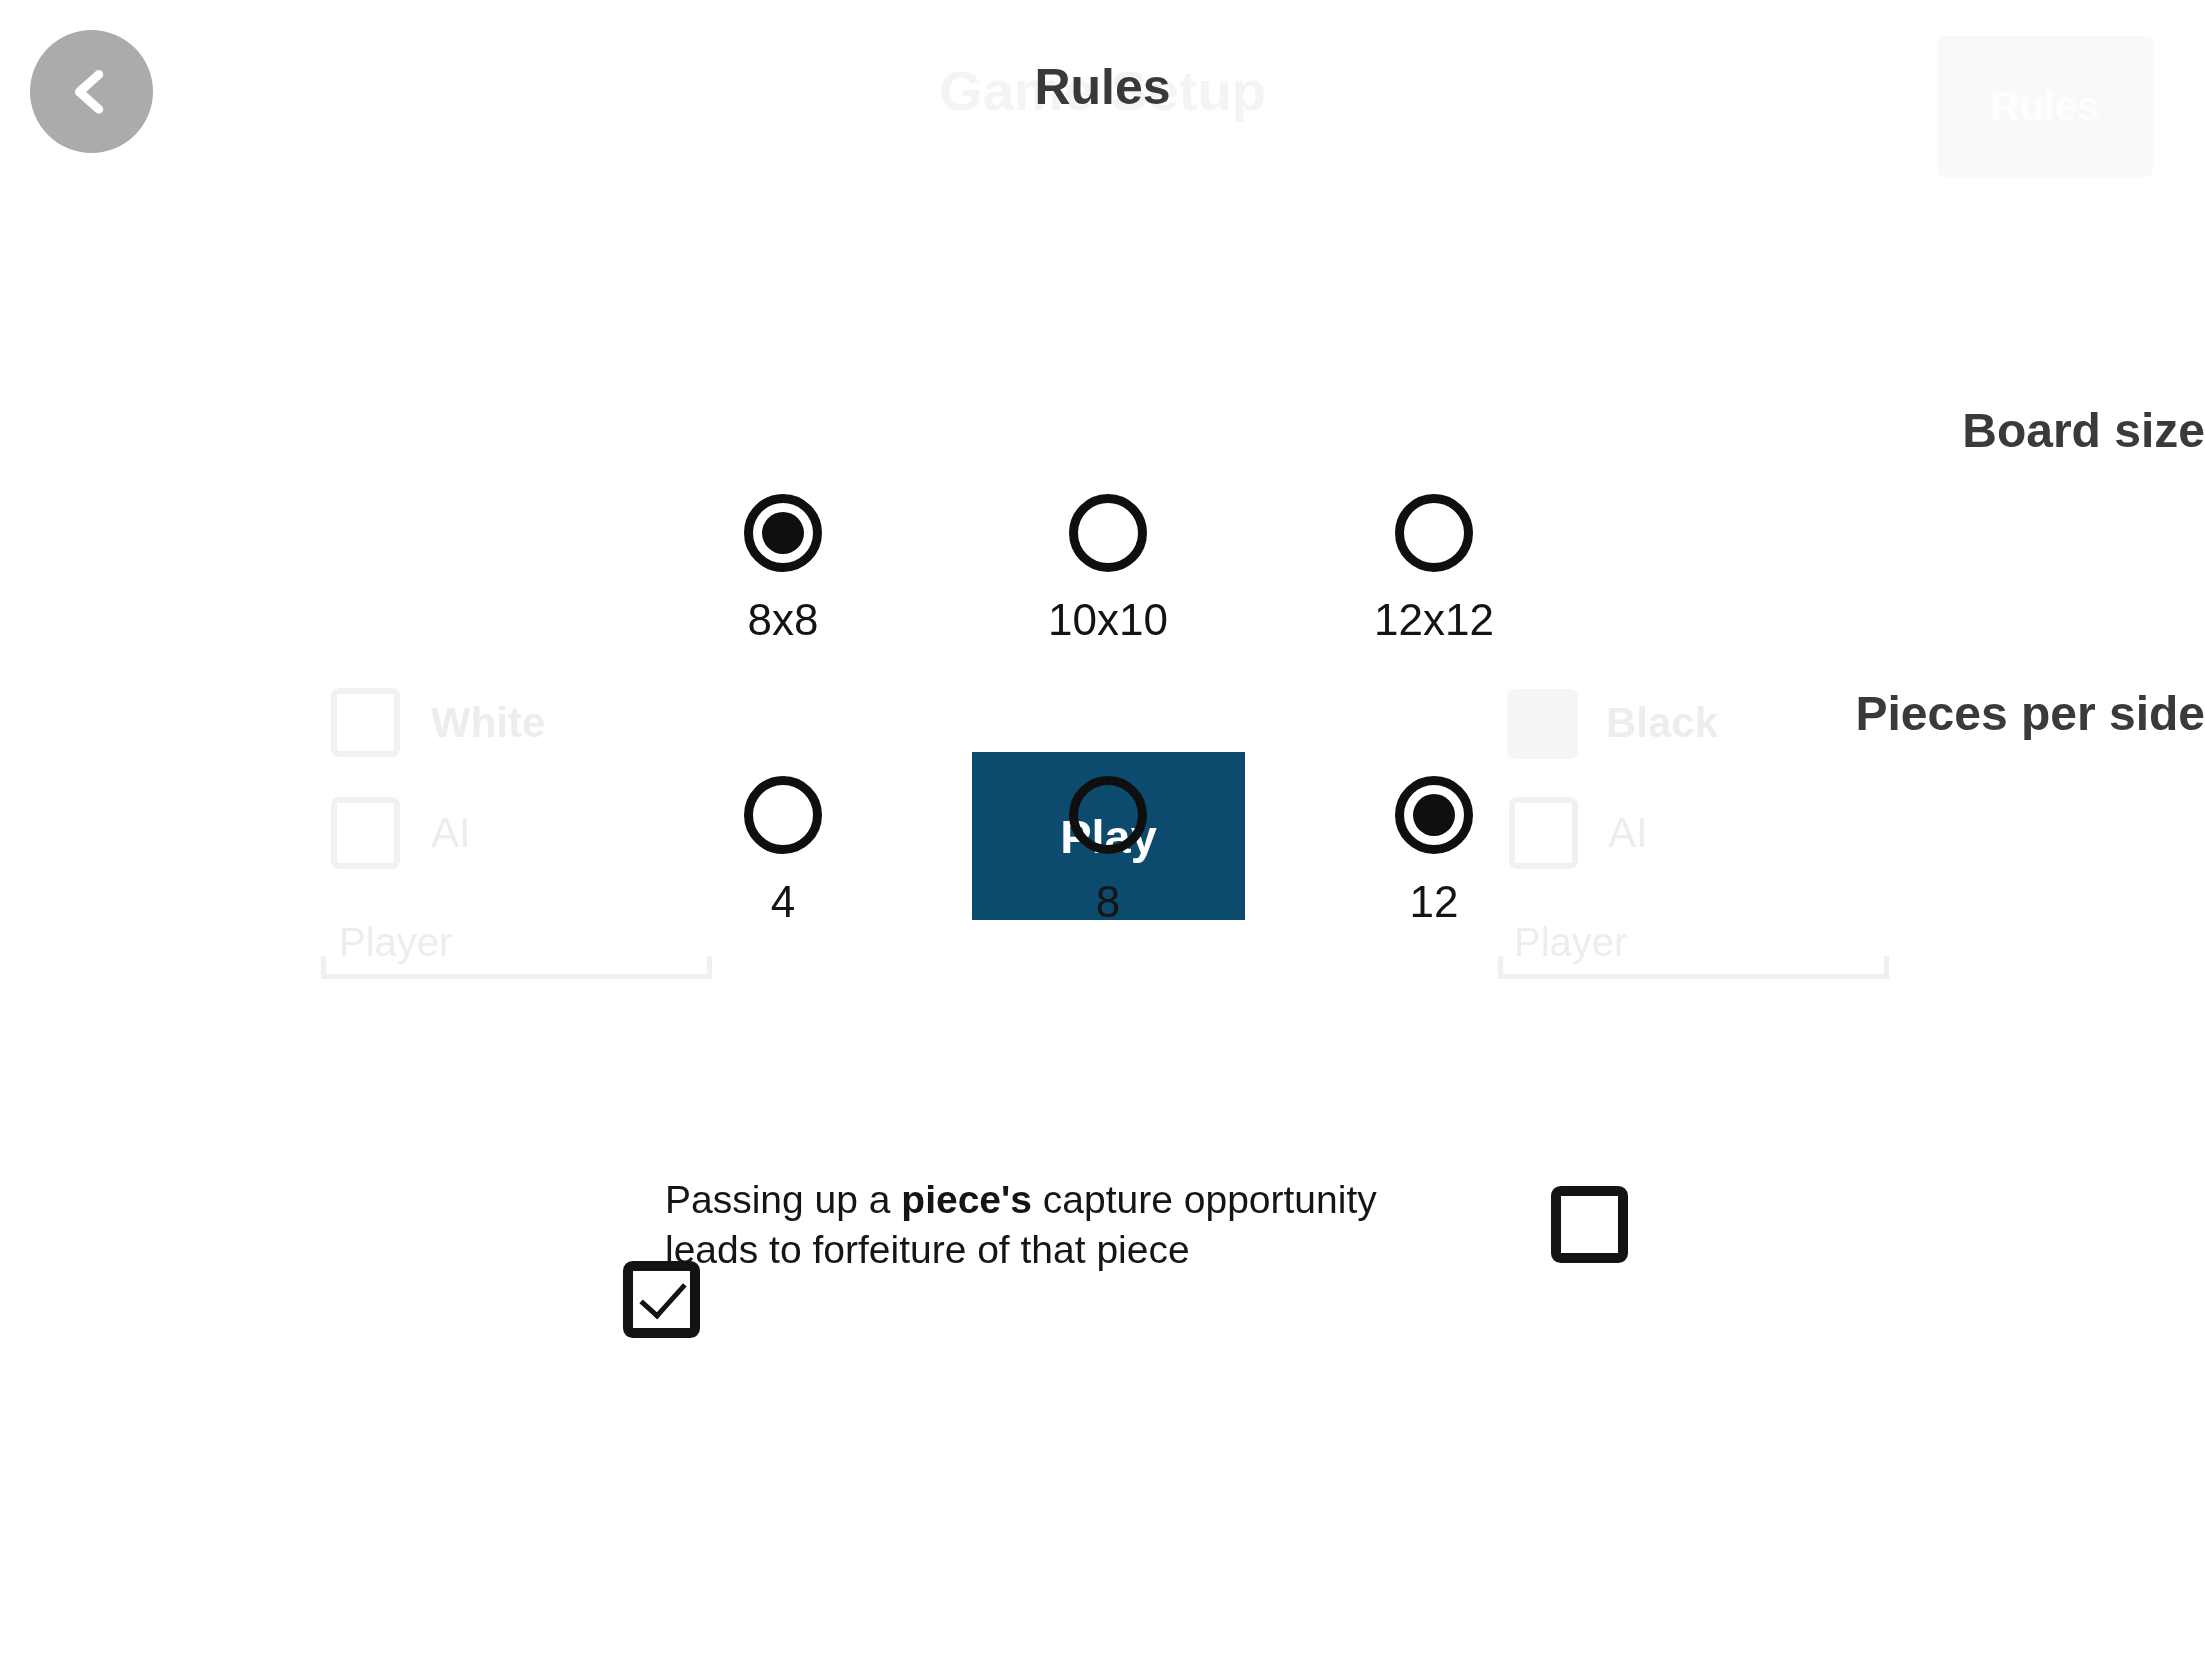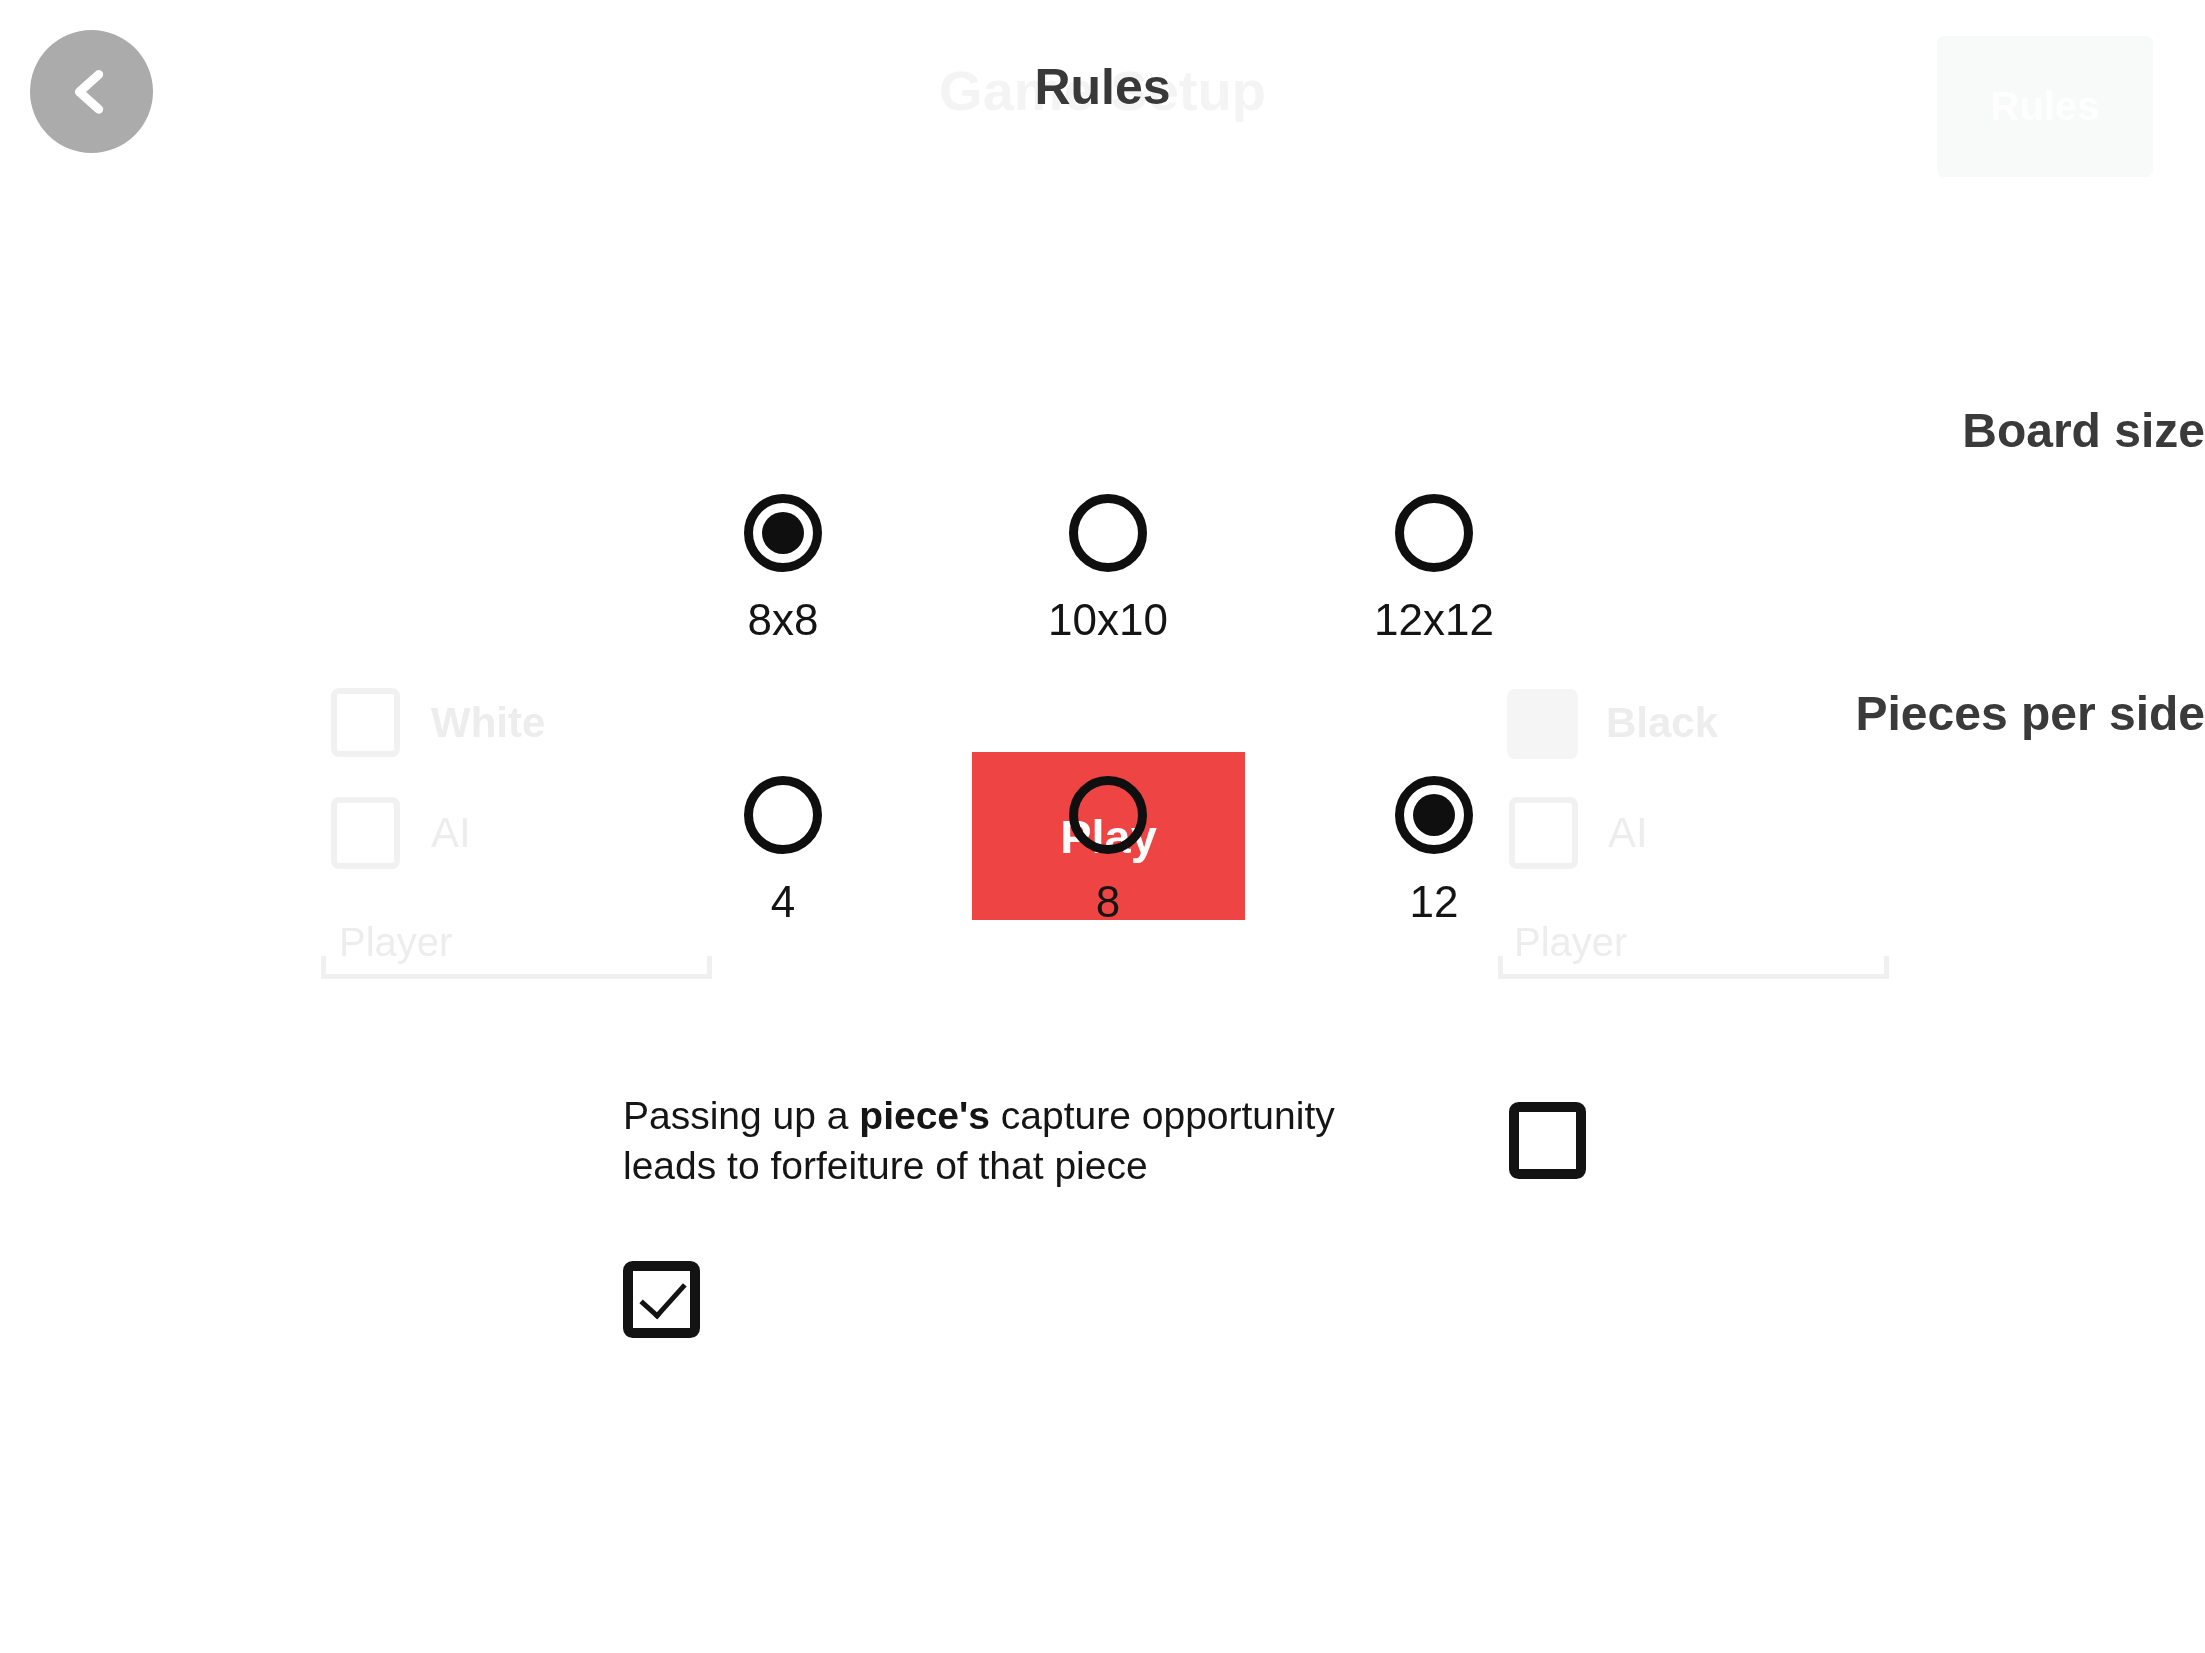--- a/index.html
+++ b/index.html
@@ -23,21 +23,21 @@
   }
   .ghost-cb.filled{width:71px;height:70px;border:none;background:#f5f5f5;}
   .ghost-label{position:absolute;font-size:42px;color:#ededed;line-height:42px;}
   .ghost-label.bold{font-weight:bold;}
   .ghost-placeholder{position:absolute;font-size:40px;color:#ededed;line-height:40px;}
   .ghost-input{
     position:absolute;width:381px;height:18px;
     border-left:5.7px solid #f0f0f0;border-right:5.7px solid #f0f0f0;border-bottom:5.7px solid #f0f0f0;
   }
   .ghost-play{
-    position:absolute;left:972px;top:752px;width:273px;height:168px;background:#ef4444;
+    position:absolute;left:972px;top:752px;width:273px;height:168px;background:#0c4a6e;
     display:flex;align-items:center;justify-content:center;
     font-size:47px;font-weight:bold;color:#fcfdfc;
   }
   
   .active-layer{position:absolute;inset:0;z-index:2;}
   .back-btn{
     position:absolute;left:30px;top:30px;width:123px;height:123px;border-radius:50%;
     background:#ababab;display:flex;align-items:center;justify-content:center;
   }
   .page-title{
@@ -61,21 +61,21 @@
     box-sizing:content-box;
   }
   .radio.selected::after{
     content:"";display:block;width:42px;height:42px;margin:9px;border-radius:50%;background:#0f0f0f;
   }
   .option-label{margin-top:21px;font-size:44px;color:#141414;line-height:53px;}
   .rule-row{
     position:absolute;left:623px;width:963px;height:81px;
     display:flex;align-items:center;justify-content:space-between;
   }
-  .rule-row-1{top:978px;} .rule-row-2{top:1100px;} .rule-row-3{top:1259px;}
+  .rule-row-1{top:978px;} .rule-row-2{top:1184px;margin-left:42px;} .rule-row-3{top:1259px;}
   .rule-text{max-width:856px;font-size:39px;line-height:50px;color:#151515;}
   .rule-text b{font-weight:bold;}
   .rulebox{
     width:57px;height:57px;border:10.5px solid #131313;border-radius:9.7px;background:#ffffff;
     flex:0 0 auto;box-sizing:content-box;
   }
   .rulebox.checked::after{
     content:"";display:block;width:19.4px;height:39px;margin:1.6px 0 0 18px;
     border-right:5.7px solid #131313;border-bottom:5.7px solid #131313;
     transform:rotate(42deg);

